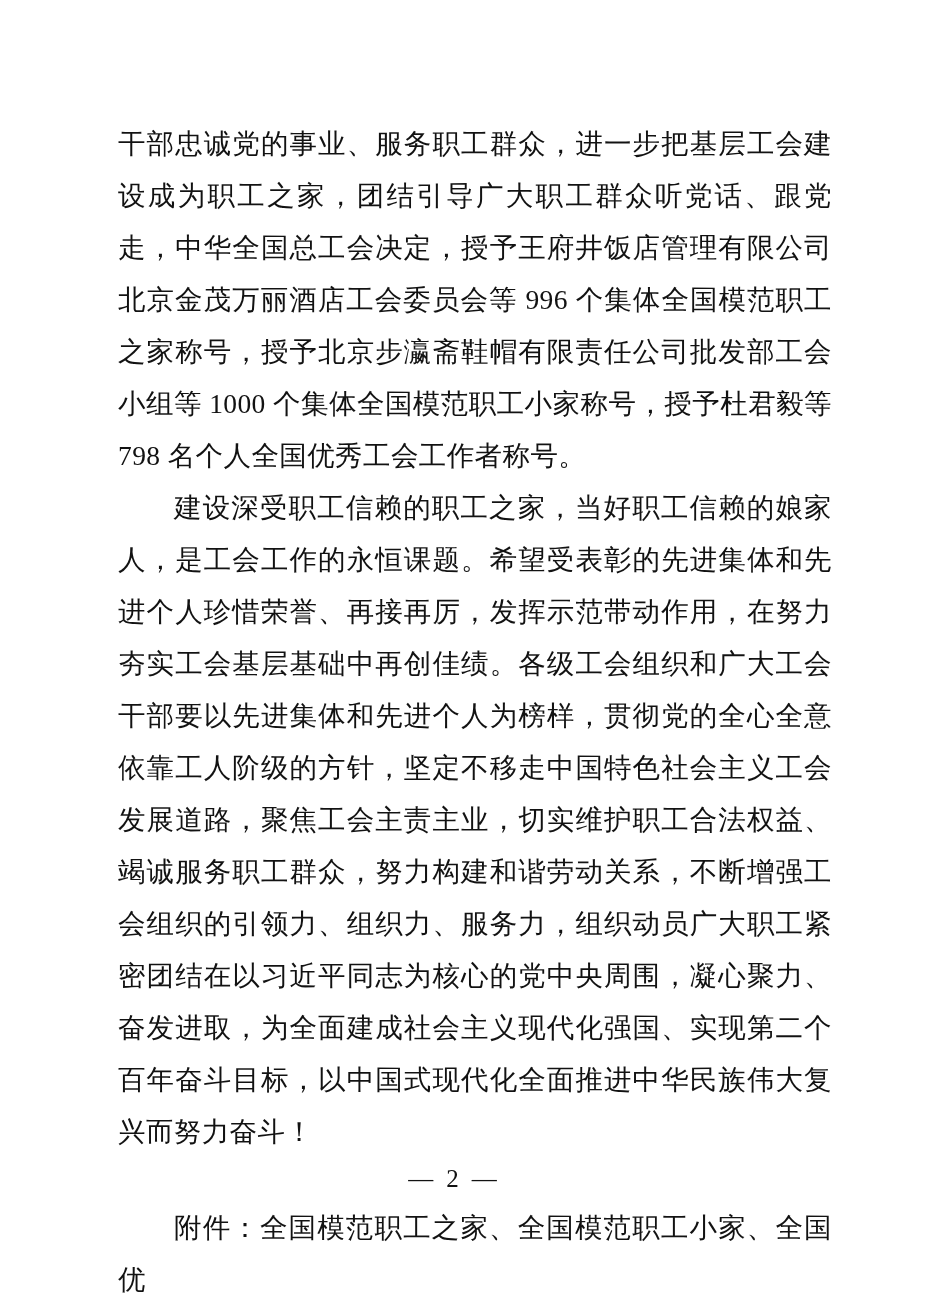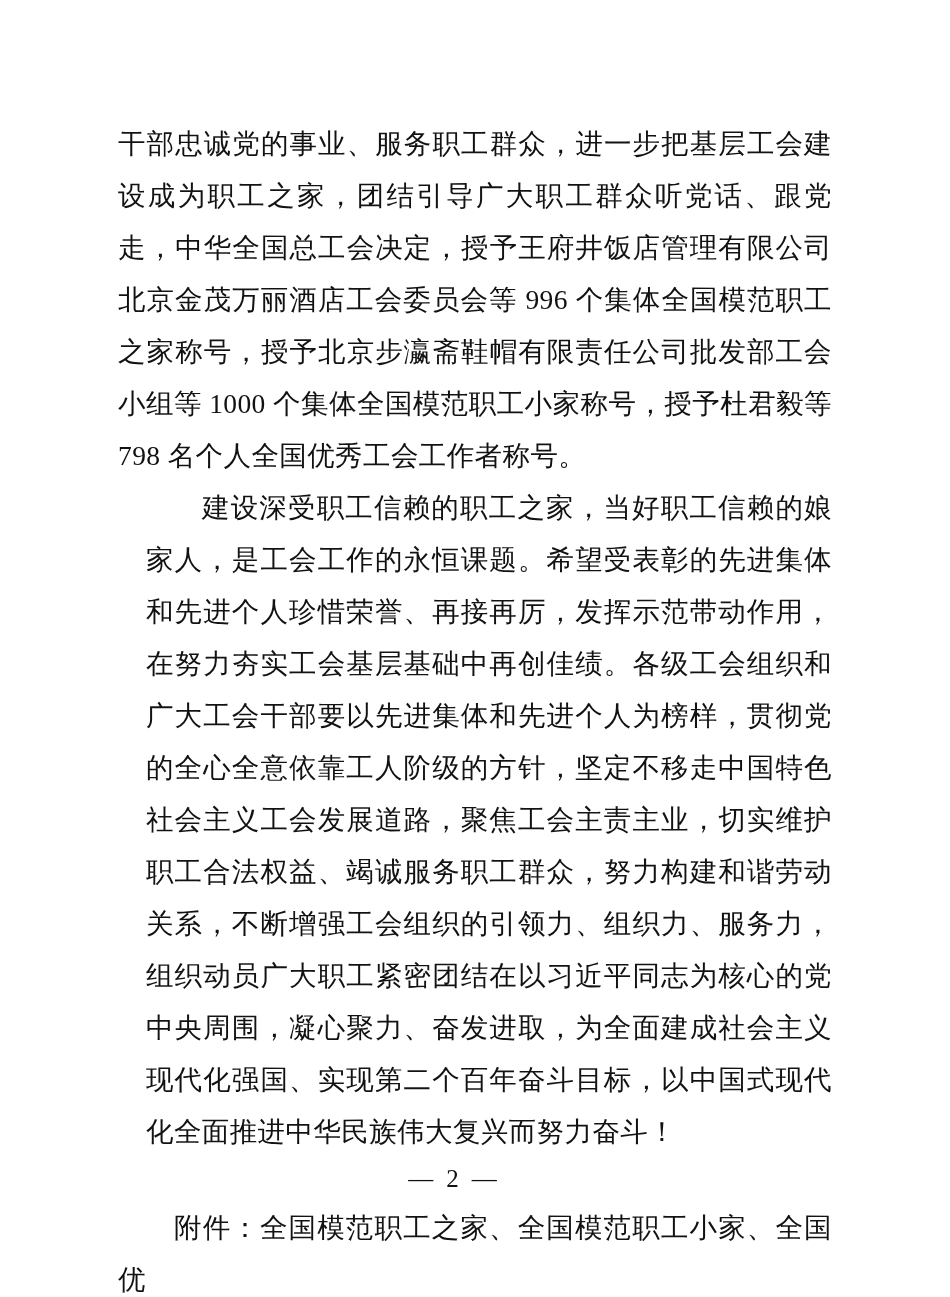--- a/index.html
+++ b/index.html
@@ -27,21 +27,20 @@
     font-size: 27.5px;
     line-height: 52px;
     text-align: justify;
     text-justify: inter-ideograph;
     letter-spacing: 0.4px;
     margin: 0;
     text-indent: 0;
   }
   .para.indent {
     text-indent: 56px;
-    margin-left: 28px;
   }
   .para + .para {
     margin-top: 0;
   }
   .attachment {
     margin-top: 44px;
     font-size: 27.5px;
     line-height: 52px;
     letter-spacing: 0.4px;
     text-indent: 56px;

